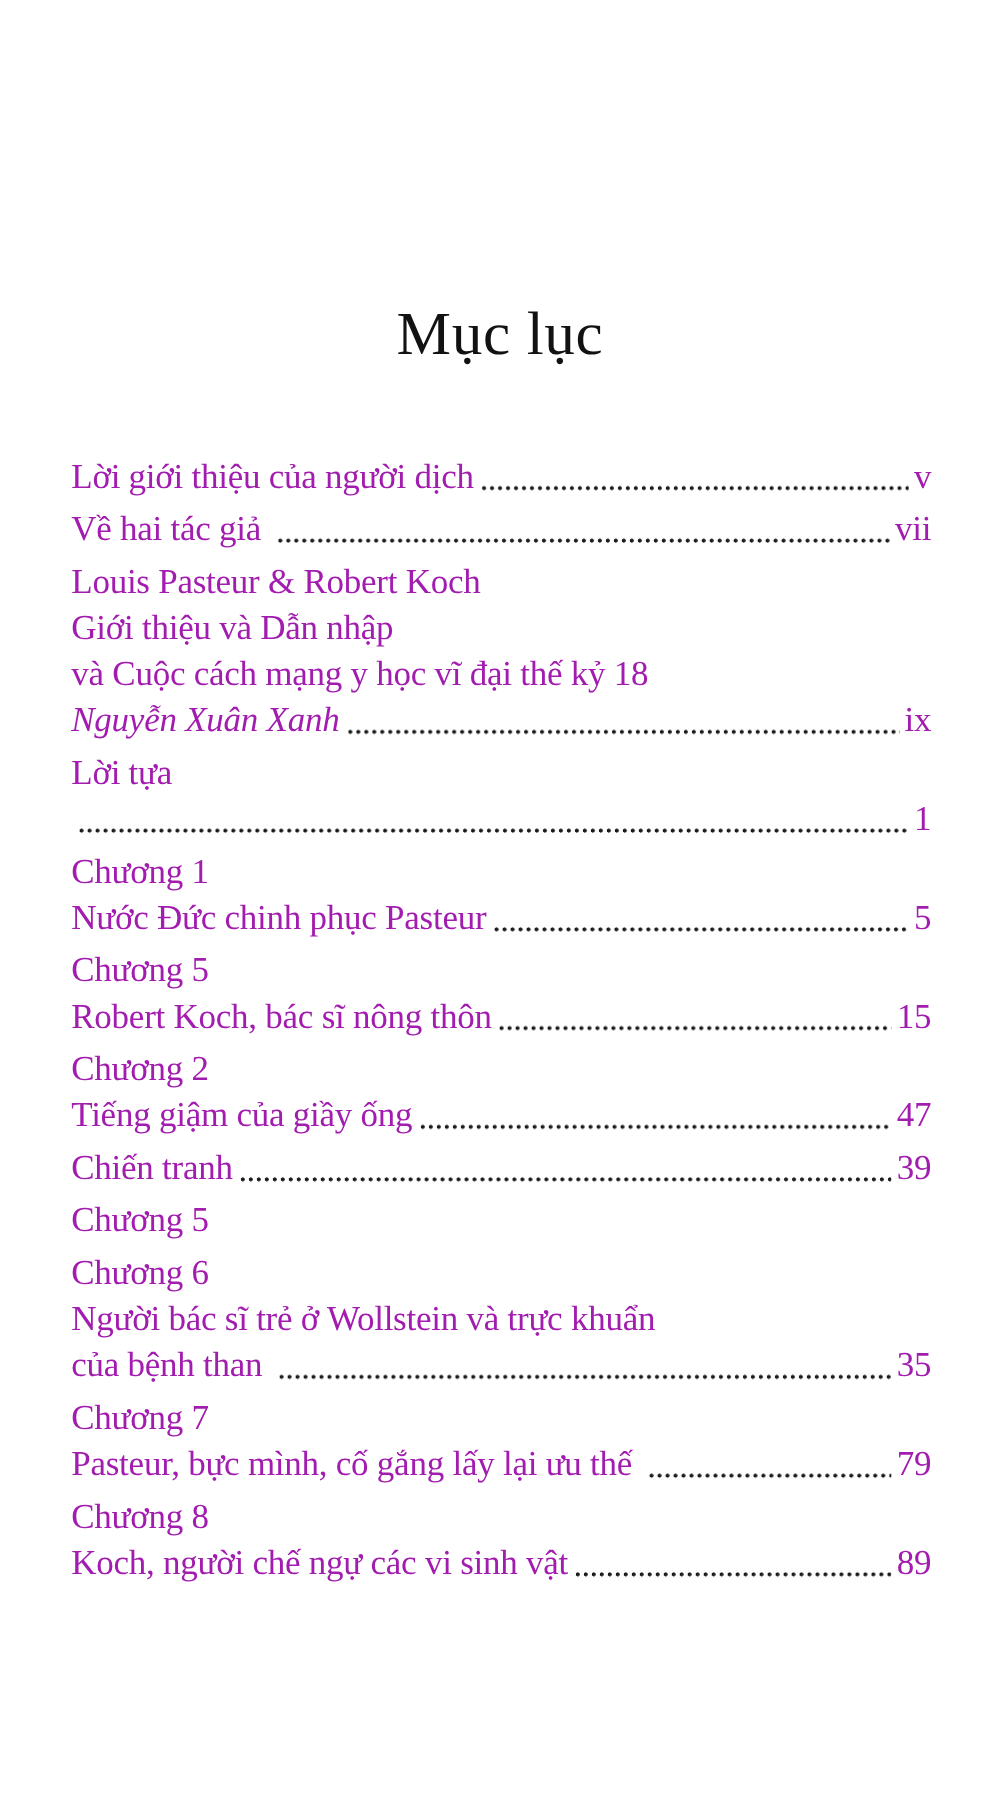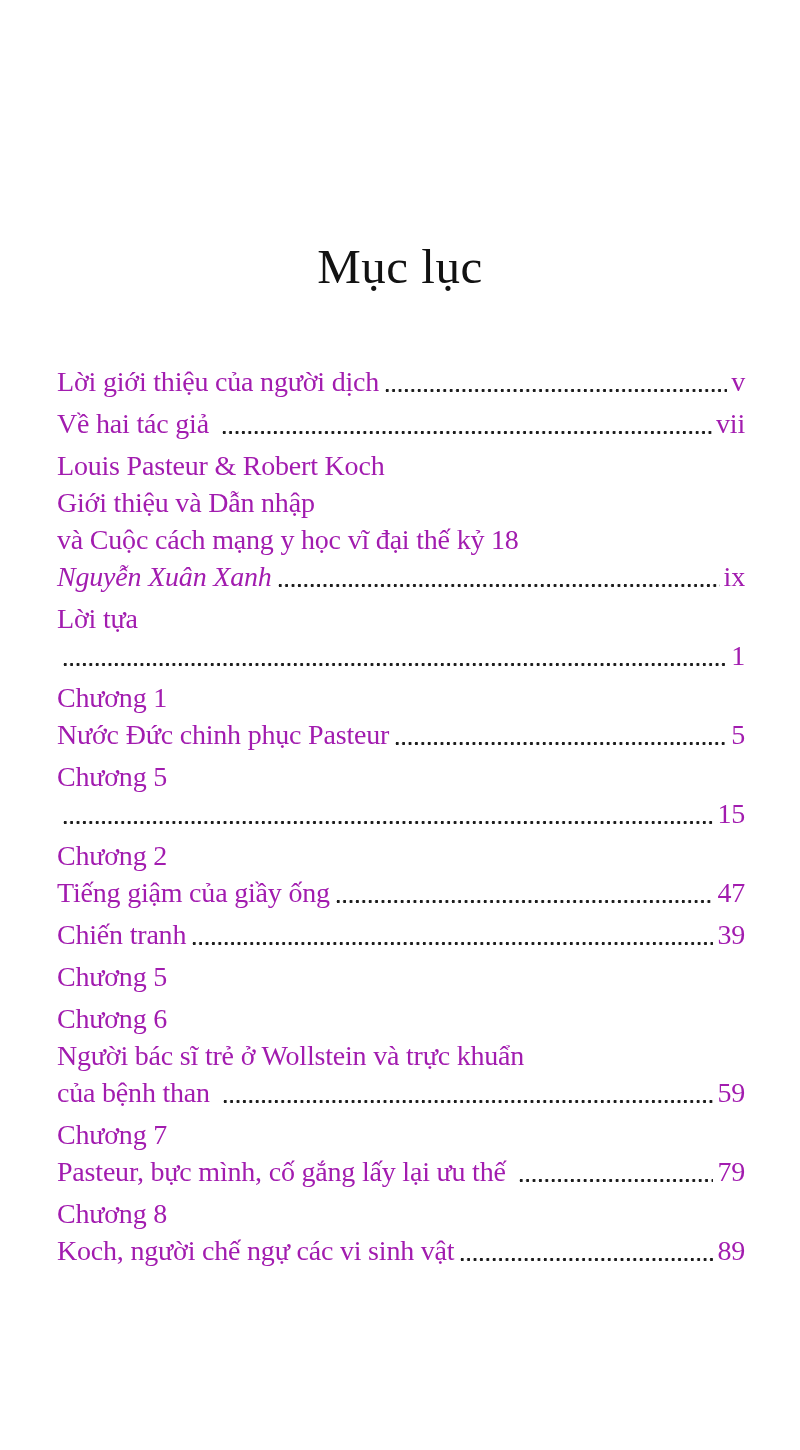--- a/index.html
+++ b/index.html
@@ -116,20 +116,21 @@
           <span class="line-text">Nước Đức chinh phục Pasteur</span>
           <span class="dot-leader"></span>
           <span class="page-num">5</span>
         </div>
       </div>
       <div class="toc-entry">
         <div class="toc-line">
           <span class="line-text">Chương 5</span>
         </div>
         <div class="toc-line">
+          <span class="line-text">Robert Koch, bác sĩ nông thôn</span>
           <span class="dot-leader"></span>
           <span class="page-num">15</span>
         </div>
       </div>
       <div class="toc-entry">
         <div class="toc-line">
           <span class="line-text">Chương 2</span>
         </div>
         <div class="toc-line">
           <span class="line-text">Tiếng giậm của giầy ống</span>
@@ -152,21 +153,21 @@
       <div class="toc-entry">
         <div class="toc-line">
           <span class="line-text">Chương 6</span>
         </div>
         <div class="toc-line">
           <span class="line-text">Người bác sĩ trẻ ở Wollstein và trực khuẩn</span>
         </div>
         <div class="toc-line">
           <span class="line-text">của bệnh than </span>
           <span class="dot-leader"></span>
-          <span class="page-num">59</span>
+          <span class="page-num">35</span>
         </div>
       </div>
       <div class="toc-entry">
         <div class="toc-line">
           <span class="line-text">Chương 7</span>
         </div>
         <div class="toc-line">
           <span class="line-text">Pasteur, bực mình, cố gắng lấy lại ưu thế </span>
           <span class="dot-leader"></span>
           <span class="page-num">79</span>

